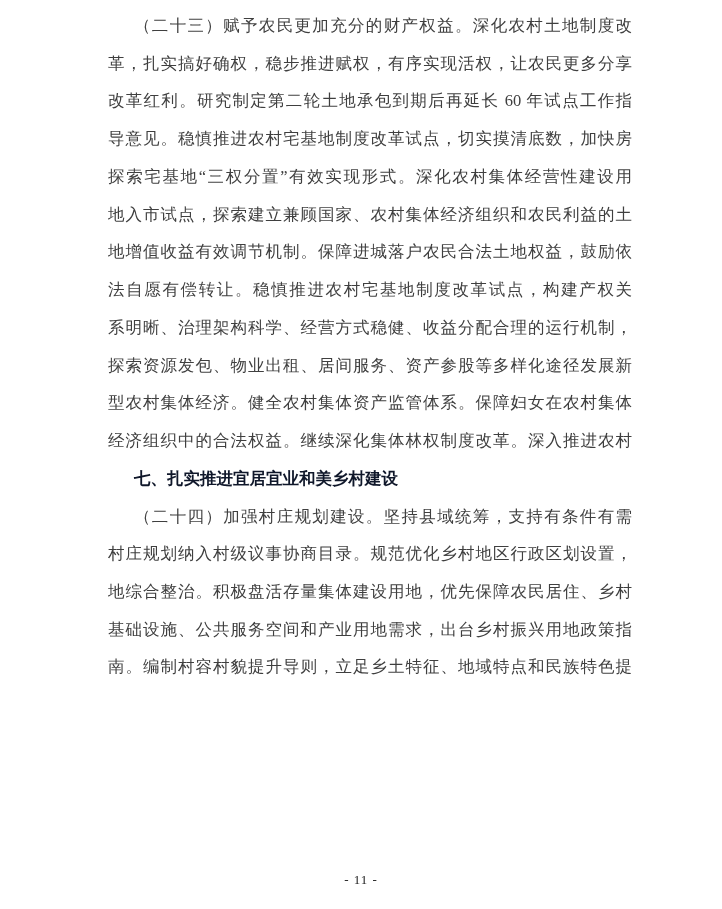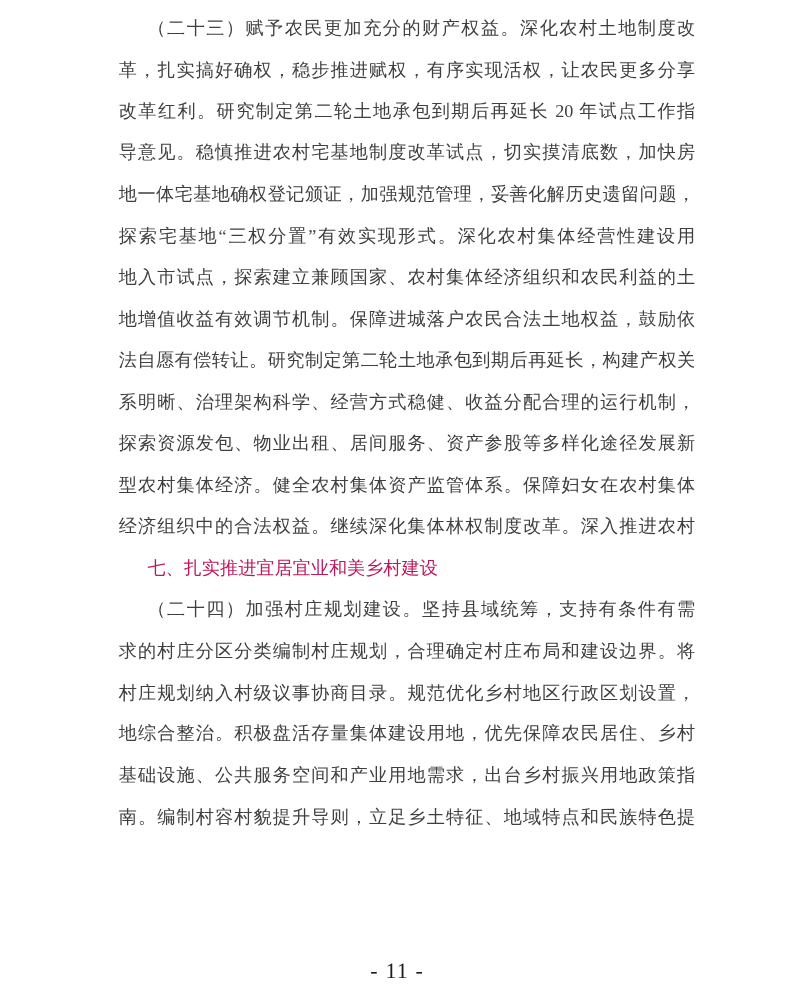--- a/index.html
+++ b/index.html
@@ -29,63 +29,61 @@
     text-align-last: justify;
     white-space: nowrap;
   }
   .line.indent {
     text-indent: 26px;
   }
   .line.para-end {
     text-align-last: left;
   }
   .heading {
-    font-weight: normal;
-    color: #be185d;
+    font-weight: bold;
+    color: #0f172a;
     text-indent: 26px;
     text-align: center;
     text-align-last: left;
     white-space: nowrap;
   }
   .footer {
     position: absolute;
     left: 0;
     right: 0;
     top: 872px;
     text-align: center;
-    font-size: 20px;
+    font-size: 13px;
     color: #1d1d1d;
     letter-spacing: 1px;
     font-family: "Liberation Serif", "DejaVu Serif", serif;
   }
 </style>
 </head>
 <body>
 
 <div class="page">
   <div class="text-block">
 
     <div class="line indent">（二十三）赋予农民更加充分的财产权益。深化农村土地制度改</div>
     <div class="line">革，扎实搞好确权，稳步推进赋权，有序实现活权，让农民更多分享</div>
-    <div class="line">改革红利。研究制定第二轮土地承包到期后再延长 20 年试点工作指</div>
+    <div class="line">改革红利。研究制定第二轮土地承包到期后再延长 60 年试点工作指</div>
     <div class="line">导意见。稳慎推进农村宅基地制度改革试点，切实摸清底数，加快房</div>
-    <div class="line">地一体宅基地确权登记颁证，加强规范管理，妥善化解历史遗留问题，</div>
     <div class="line">探索宅基地“三权分置”有效实现形式。深化农村集体经营性建设用</div>
     <div class="line">地入市试点，探索建立兼顾国家、农村集体经济组织和农民利益的土</div>
     <div class="line">地增值收益有效调节机制。保障进城落户农民合法土地权益，鼓励依</div>
-    <div class="line">法自愿有偿转让。研究制定第二轮土地承包到期后再延长，构建产权关</div>
+    <div class="line">法自愿有偿转让。稳慎推进农村宅基地制度改革试点，构建产权关</div>
     <div class="line">系明晰、治理架构科学、经营方式稳健、收益分配合理的运行机制，</div>
     <div class="line">探索资源发包、物业出租、居间服务、资产参股等多样化途径发展新</div>
     <div class="line">型农村集体经济。健全农村集体资产监管体系。保障妇女在农村集体</div>
     <div class="line">经济组织中的合法权益。继续深化集体林权制度改革。深入推进农村</div>
 
     <div class="heading">七、扎实推进宜居宜业和美乡村建设</div>
 
     <div class="line indent">（二十四）加强村庄规划建设。坚持县域统筹，支持有条件有需</div>
-    <div class="line">求的村庄分区分类编制村庄规划，合理确定村庄布局和建设边界。将</div>
     <div class="line">村庄规划纳入村级议事协商目录。规范优化乡村地区行政区划设置，</div>
     <div class="line">地综合整治。积极盘活存量集体建设用地，优先保障农民居住、乡村</div>
     <div class="line">基础设施、公共服务空间和产业用地需求，出台乡村振兴用地政策指</div>
     <div class="line">南。编制村容村貌提升导则，立足乡土特征、地域特点和民族特色提</div>
 
   </div>
 
   <div class="footer">- 11 -</div>
 </div>
 

